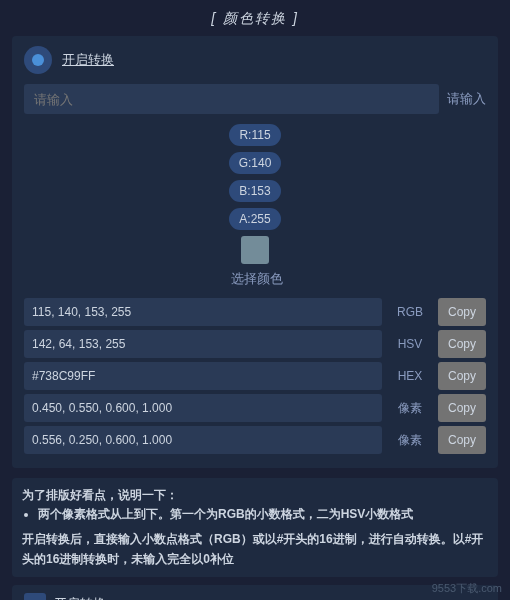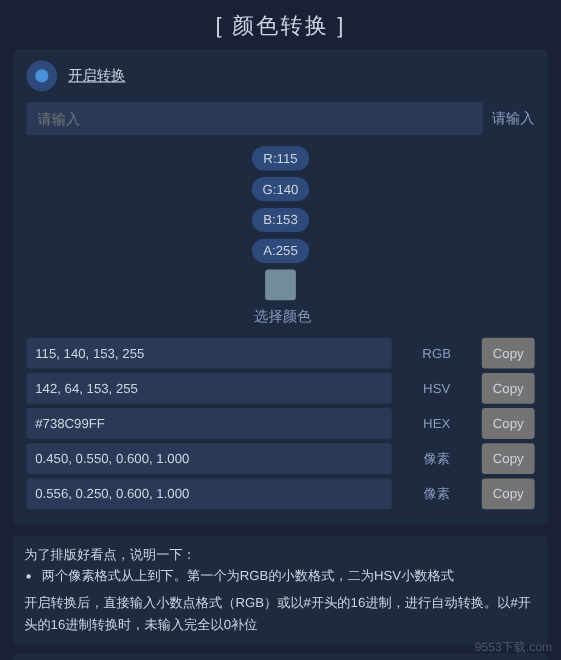--- a/index.html
+++ b/index.html
@@ -9,23 +9,24 @@
       background: #1a2035;
       font-family: 'Microsoft YaHei', Arial, sans-serif;
       font-size: 13px;
       color: #cdd5e0;
       overflow: hidden;
       position: relative;
     }
     .title-bar {
       text-align: center;
       padding: 10px 0 8px 0;
-      font-size: 20px;
+      font-size: 14px;
       color: #cdd5e0;
       letter-spacing: 2px;
+      font-style: italic;
     }
     .main-panel {
       background: #1e2a40;
       margin: 0 12px;
       padding: 10px 12px 10px 12px;
       border-radius: 4px;
     }
     .toggle-row {
       display: flex;
       align-items: center;
@@ -96,21 +97,21 @@
     .color-picker-label {
       font-size: 13px;
       color: #8a9bbf;
       margin-left: 4px;
       white-space: nowrap;
     }
     .result-row {
       display: flex;
       align-items: center;
       margin-bottom: 4px;
-      gap: 23px;
+      gap: 10px;
     }
     .result-value {
       flex: 1;
       background: #2a3a56;
       border-radius: 3px;
       padding: 5px 8px;
       font-size: 12px;
       color: #cdd5e0;
       height: 28px;
       display: flex;
@@ -134,20 +135,21 @@
       min-width: 44px;
     }
     .description-box {
       margin: 10px 12px 8px 12px;
       background: #1e2a40;
       border-radius: 4px;
       padding: 8px 10px;
       font-size: 12px;
       color: #cdd5e0;
       line-height: 1.6;
+      font-weight: bold;
     }
     .description-box ul {
       margin-left: 16px;
     }
     .description-box li {
       list-style: disc;
     }
     .bottom-panel {
       margin: 0 12px;
       background: #1e2a40;

